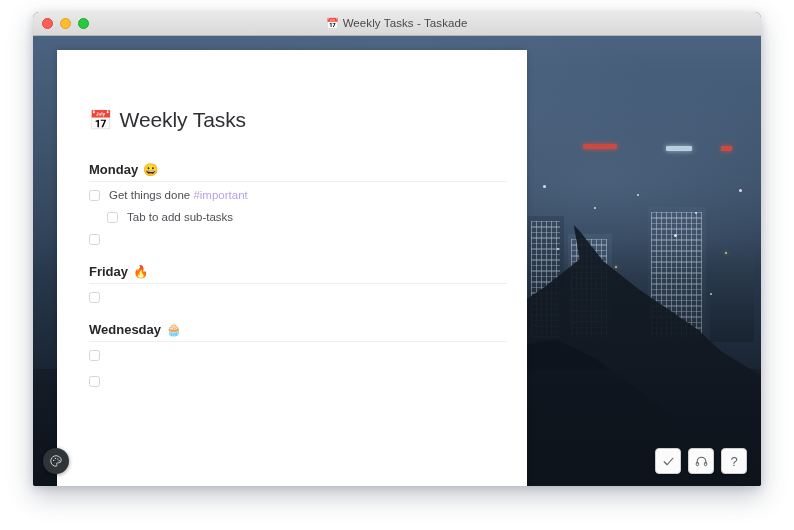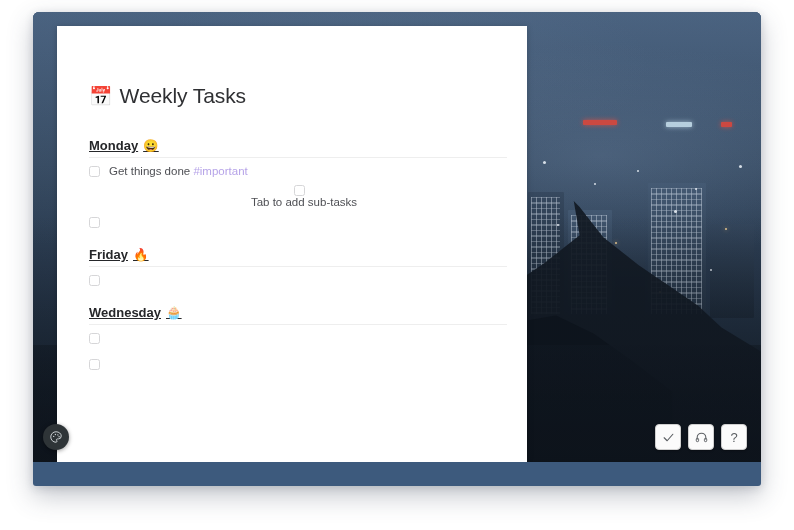--- a/index.html
+++ b/index.html
@@ -186,36 +186,36 @@
     font-size: 13px;
     font-weight: 700;
     color: #26272a;
     padding-bottom: 7px;
     margin-top: 14px;
     display: flex;
     align-items: center;
   }
   .day-head .dh-text { white-space: nowrap; }
   .day-head .dh-emoji { font-size: 12.5px; margin-left: 5px; }
-  .day-head .dh-wrap { display: inline-flex; align-items: center; text-decoration: underline; }
+  .day-head .dh-wrap { display: inline-flex; align-items: center; }
   .day-head::after {
     content: "";
     position: absolute;
     left: 0; right: -6px; bottom: 2px;
     height: 1px;
     background: #eeeeee;
   }
 
   .task-row {
     display: flex;
     align-items: center;
     min-height: 22px;
     padding: 3px 0;
   }
-  .task-row.sub { padding-left: 18px; flex-direction: column; }
+  .task-row.sub { padding-left: 18px; }
 
   .cbox {
     width: 11px; height: 11px;
     border: 1px solid #d6d6d8;
     border-radius: 2.5px;
     background: #fff;
     flex: 0 0 auto;
     margin-right: 9px;
   }
 
@@ -265,20 +265,30 @@
   .tool-btn svg { width: 13px; height: 13px; display: block; }
   .tool-btn .qm { font-size: 13px; font-weight: 400; line-height: 1; color: #5b5f63; }
 </style>
 </head>
 <body>
 
 <div id="screen">
 
   <div id="window">
 
+    <div id="titlebar">
+      <div class="traffic">
+        <span class="light red"></span>
+        <span class="light yellow"></span>
+        <span class="light green"></span>
+      </div>
+      <div id="window-title">
+        <span class="ttl-emoji">📅</span><span>Weekly Tasks - Taskade</span>
+      </div>
+    </div>
 
     <div id="app-body">
 
       <div id="backdrop">
         <div class="sky-haze"></div>
 
         <div class="bldg" style="left:58%; width:9%;  height:22%;"></div>
         <div class="wingrid" style="left:58.4%; bottom:33%; width:8%; height:20%;"></div>
         <div class="bldg dark" style="left:68%; width:5%;  height:28%;"></div>
         <div class="wingrid" style="left:68.4%; bottom:33%; width:4%; height:26%;"></div>

